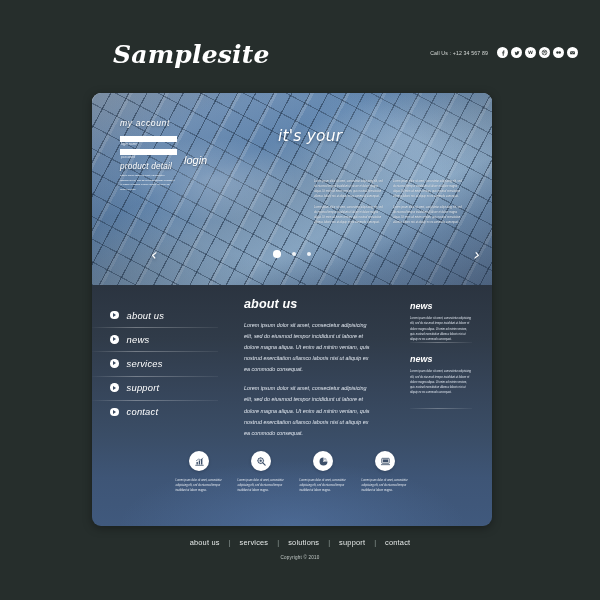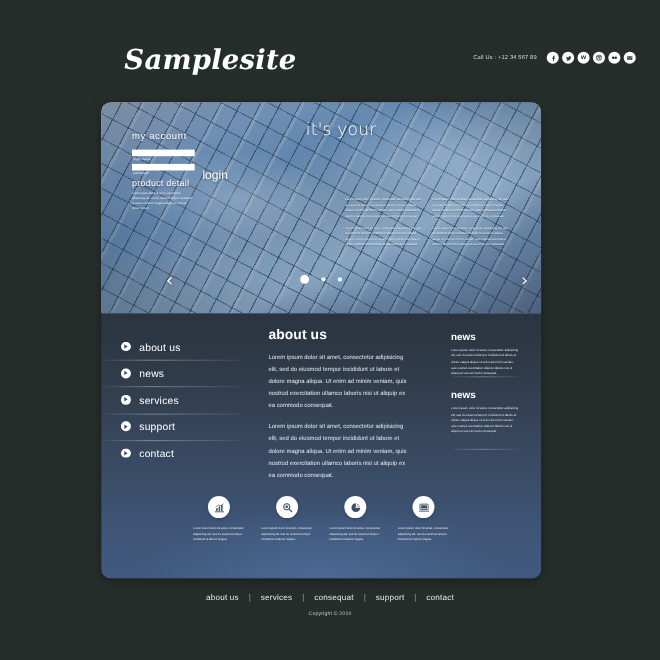--- a/index.html
+++ b/index.html
@@ -71,20 +71,21 @@
   .social-icon svg { display: block; }
 
   
   #site-card {
     position: absolute;
     left: 92px; top: 93px;
     width: 400px; height: 433px;
     border-radius: 9px;
     overflow: hidden;
     box-shadow: 0 2px 10px rgba(0,0,0,0.35);
+    font-style: italic;
   }
 
   
   #hero {
     position: relative;
     width: 400px; height: 192px;
     overflow: hidden;
     background: linear-gradient(165deg,#c9d6e6 0%, #94b2d2 30%, #6f93bb 58%, #8fa9c4 80%, #b9c8d8 100%);
   }
   #hero-photo {
@@ -166,21 +167,21 @@
     margin-top: 3px;
     width: 56px;
     font-size: 2.5px;
     line-height: 1.85;
     color: #eef2f6;
   }
 
   
   #hero-headline {
     position: absolute;
-    left: 186px; top: 16px;
+    left: 186px; top: 34px;
     z-index: 4;
     text-align: right;
   }
   #headline-line1 {
     font-size: 15.5px;
     color: #ffffff;
     font-weight: 300;
     letter-spacing: 0.2px;
     text-shadow: 0 1px 3px rgba(20,35,55,0.45);
     font-family: "DejaVu Sans", sans-serif;
@@ -602,21 +603,21 @@
       </div>
     </div>
   </div>
 
   <div id="site-footer">
     <div id="footer-nav">
       <span class="fnav-link">about us</span>
       <span class="fsep">|</span>
       <span class="fnav-link">services</span>
       <span class="fsep">|</span>
-      <span class="fnav-link">consequat</span>
+      <span class="fnav-link">solutions</span>
       <span class="fsep">|</span>
       <span class="fnav-link">support</span>
       <span class="fsep">|</span>
       <span class="fnav-link">contact</span>
     </div>
     <div id="footer-copyright">Copyright © 2010</div>
   </div>
 
 </div>
 

